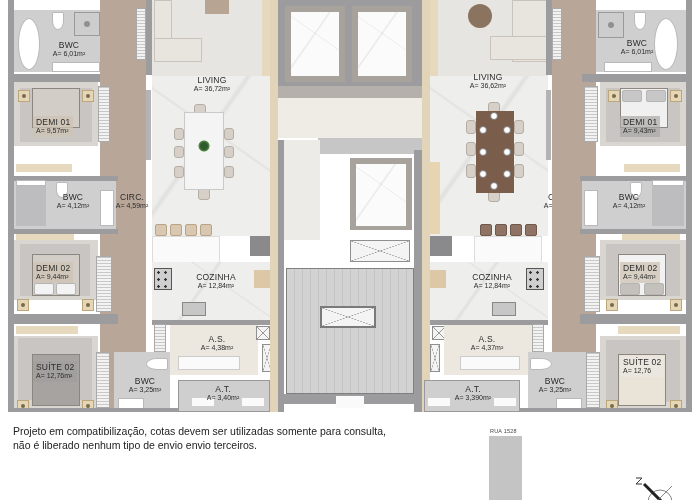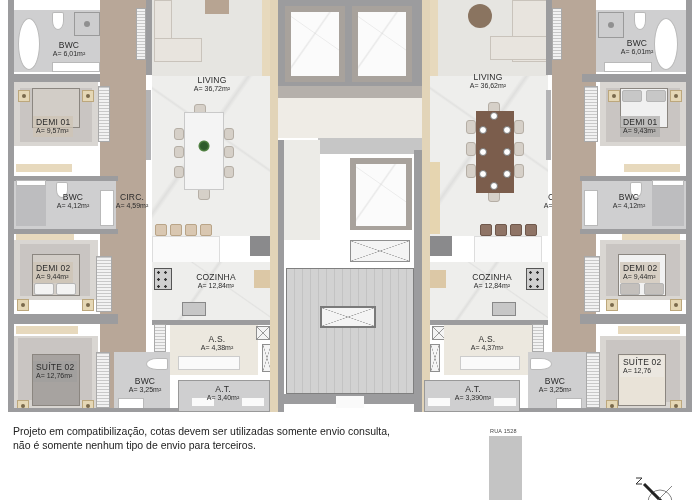--- a/index.html
+++ b/index.html
@@ -367,22 +367,22 @@
   <div class="label box" style="left:620px;top:356px;background:rgba(235,232,226,0.85);">
     <div class="n">SUÍTE 02</div>
     <div class="a">A= 12,76</div>
   </div>
 
   <div class="abs wall" style="left:8px;top:408px;width:170px;height:4px;"></div>
   <div class="abs wall" style="left:520px;top:408px;width:172px;height:4px;"></div>
 </div>
 
 <div class="note">
-  <div>Projeto em compatibilização, cotas devem ser utilizadas somente envio consulta,</div>
-  <div>não é somente  nenhum tipo de envio para terceiros.</div>
+  <div>Projeto em compatibilização, cotas devem ser utilizadas somente para consulta,</div>
+  <div>não é liberado  nenhum tipo de envio envio terceiros.</div>
 </div>
 
 <div class="street-label">RUA 1528</div>
 <div class="street-bar"></div>
 
 <svg class="compass" viewBox="0 0 50 24">
   <path d="M8 2 L14 2 L8 8 L14 8" fill="none" stroke="#333" stroke-width="1"></path>
   <circle cx="32" cy="26" r="12" fill="none" stroke="#666" stroke-width="0.8"></circle>
   <line x1="16" y1="8" x2="34" y2="26" stroke="#222" stroke-width="3"></line>
   <line x1="44" y1="10" x2="28" y2="26" stroke="#666" stroke-width="0.8"></line>

